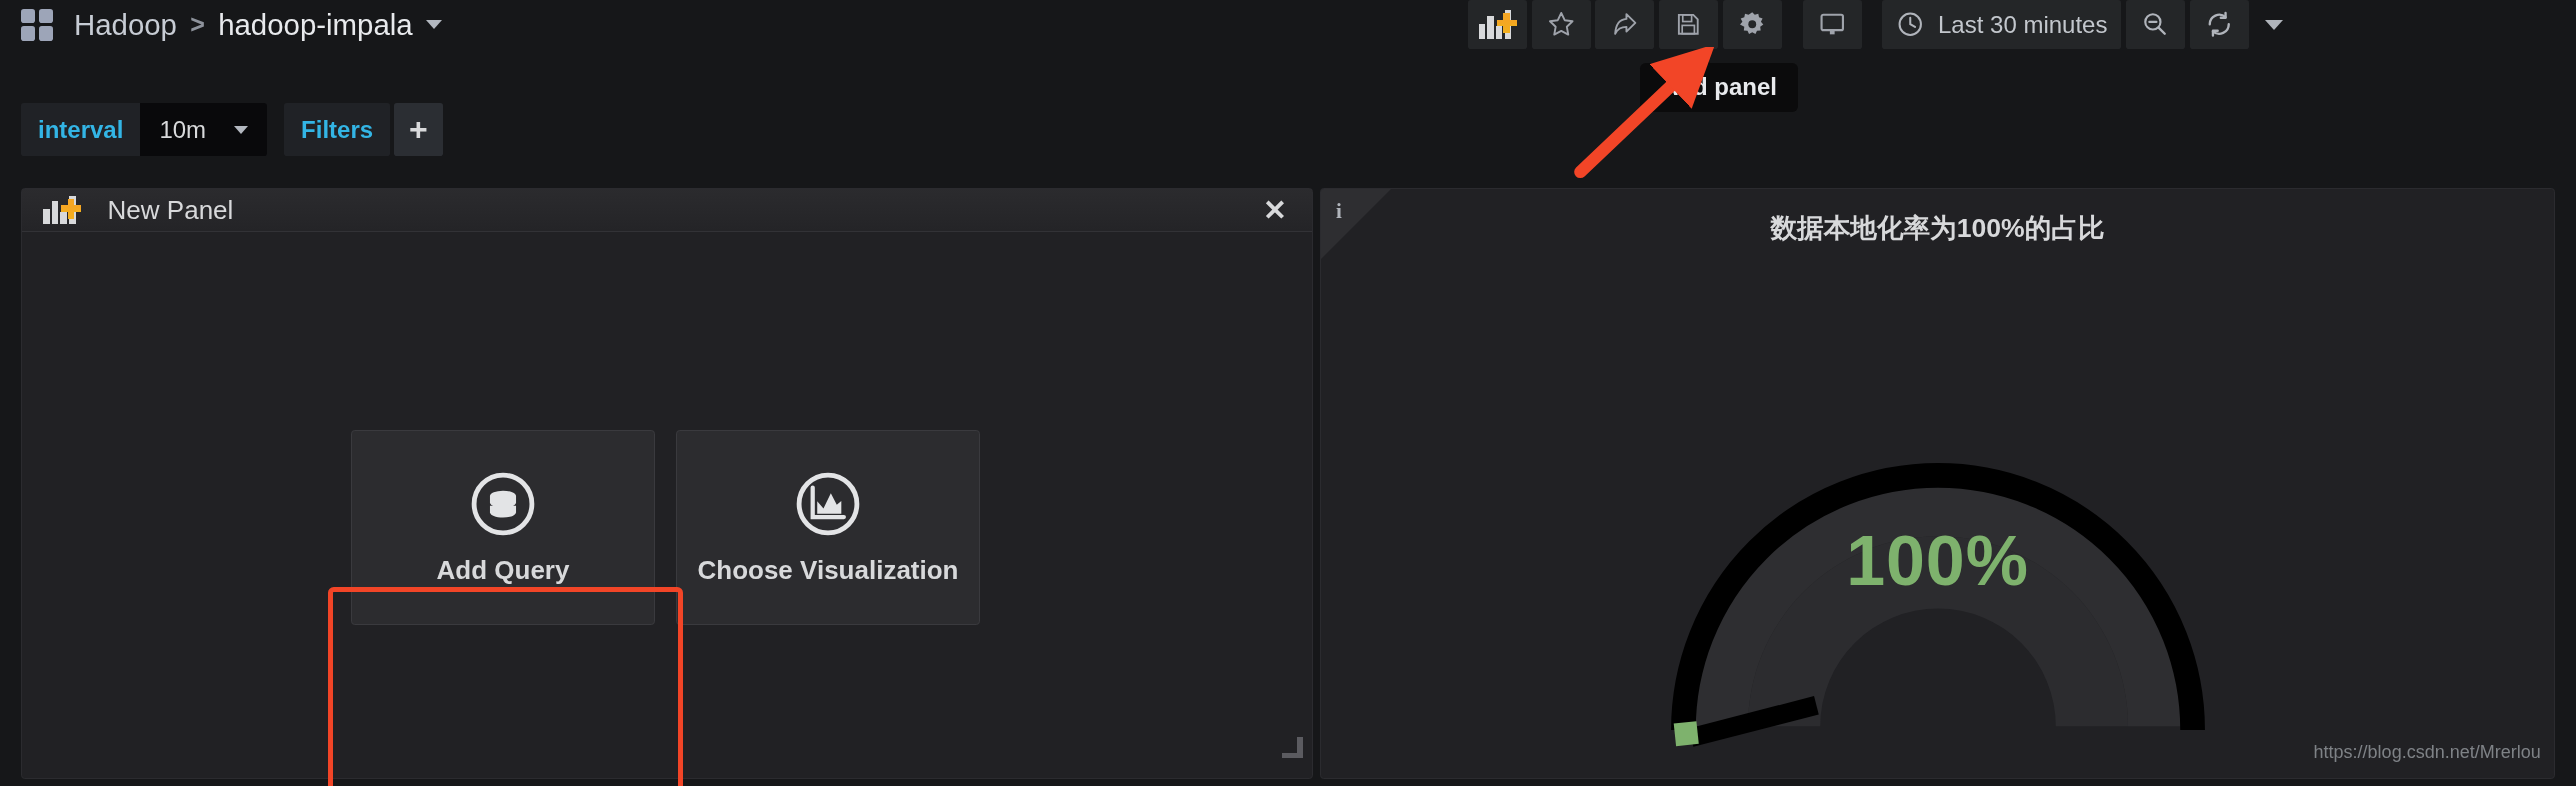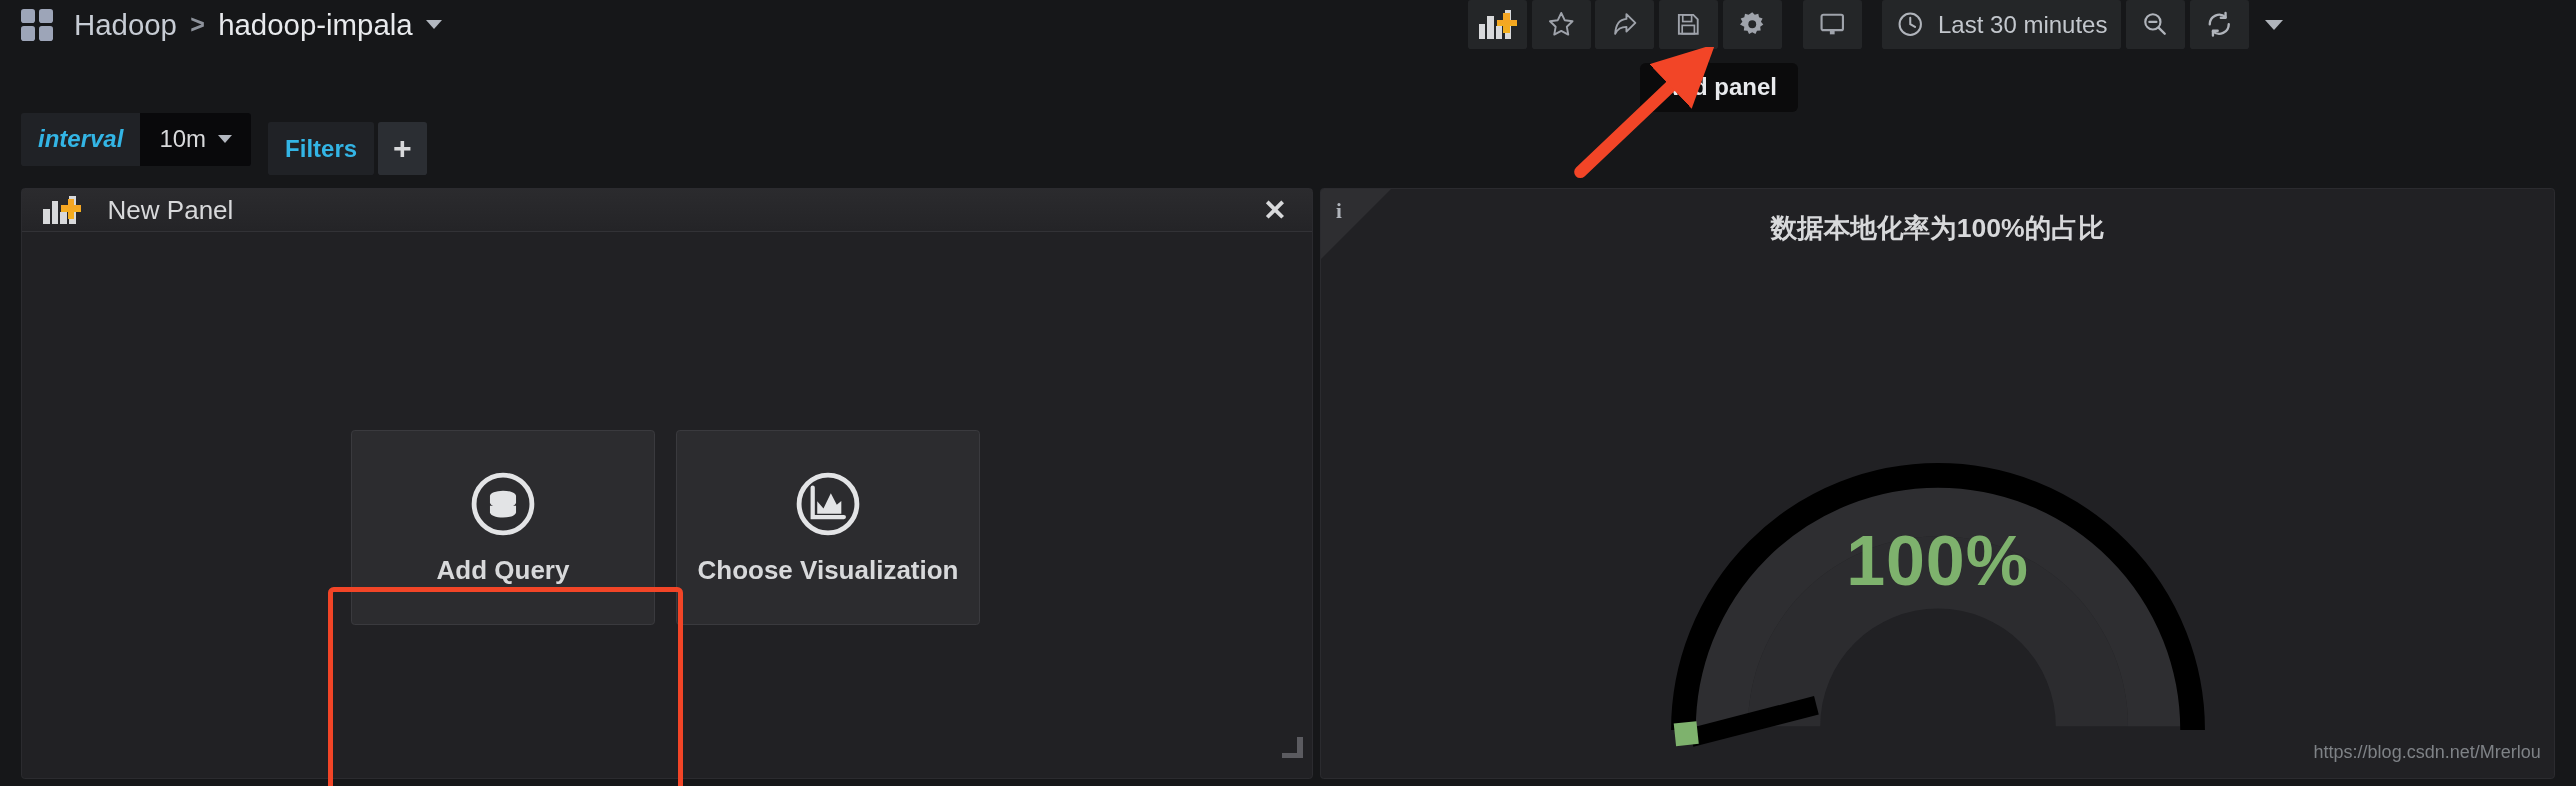--- a/index.html
+++ b/index.html
@@ -67,27 +67,27 @@
     border-left: 12.3px solid transparent; border-right: 12.3px solid transparent;
     border-bottom: 11.4px solid #0b0b0c;
   }
 
   
   .annot-arrow { position: absolute; left: 1548px; top: 47px; z-index: 9; pointer-events: none; }
 
   
   .submenu { position: absolute; top: 103px; left: 21px; display: flex; align-items: center; gap: 17px; }
   .var-group { display: flex; align-items: stretch; background: #202226; border-radius: 2.8px; height: 53px; overflow: hidden; }
-  .var-label { display: flex; align-items: center; padding: 0 17px; color: #33b5e5; font-size: 24px; font-weight: 700; font-style: italic; }
+  .var-label { display: flex; align-items: center; padding: 0 17px; color: #33b5e5; font-size: 24px; font-weight: 700; }
   .var-value {
-    display: flex; align-items: center; gap: 12px;
+    display: flex; align-items: center; gap: 28px;
     background: #09090b; padding: 0 19px; color: #d8d9db; font-size: 24px;
   }
   .var-caret { width: 0; height: 0; border-left: 7.6px solid transparent; border-right: 7.6px solid transparent; border-top: 8.5px solid #b3b8c0; }
-  .filters-group { display: flex; align-items: stretch; height: 53px; gap: 3.8px; margin-top: 19px; }
+  .filters-group { display: flex; align-items: stretch; height: 53px; gap: 3.8px; }
   .filters-label { display: flex; align-items: center; padding: 0 17px; background: #202226; border-radius: 2.8px; color: #33b5e5; font-size: 24px; font-weight: 700; }
   .filters-add { display: flex; align-items: center; justify-content: center; width: 49px; background: #2b2e33; border-radius: 2.8px; color: #d8d9db; font-size: 32px; font-weight: 700; cursor: pointer; }
 
   
   .panel-newpanel {
     position: absolute; left: 21px; top: 188px; width: 1292px; height: 591px;
     background: #212124; border-radius: 3.8px; border: 0.9px solid #2b2b2f;
   }
   .np-header {
     height: 43px; background: linear-gradient(180deg,#2b2b2e 0%,#242427 100%);

